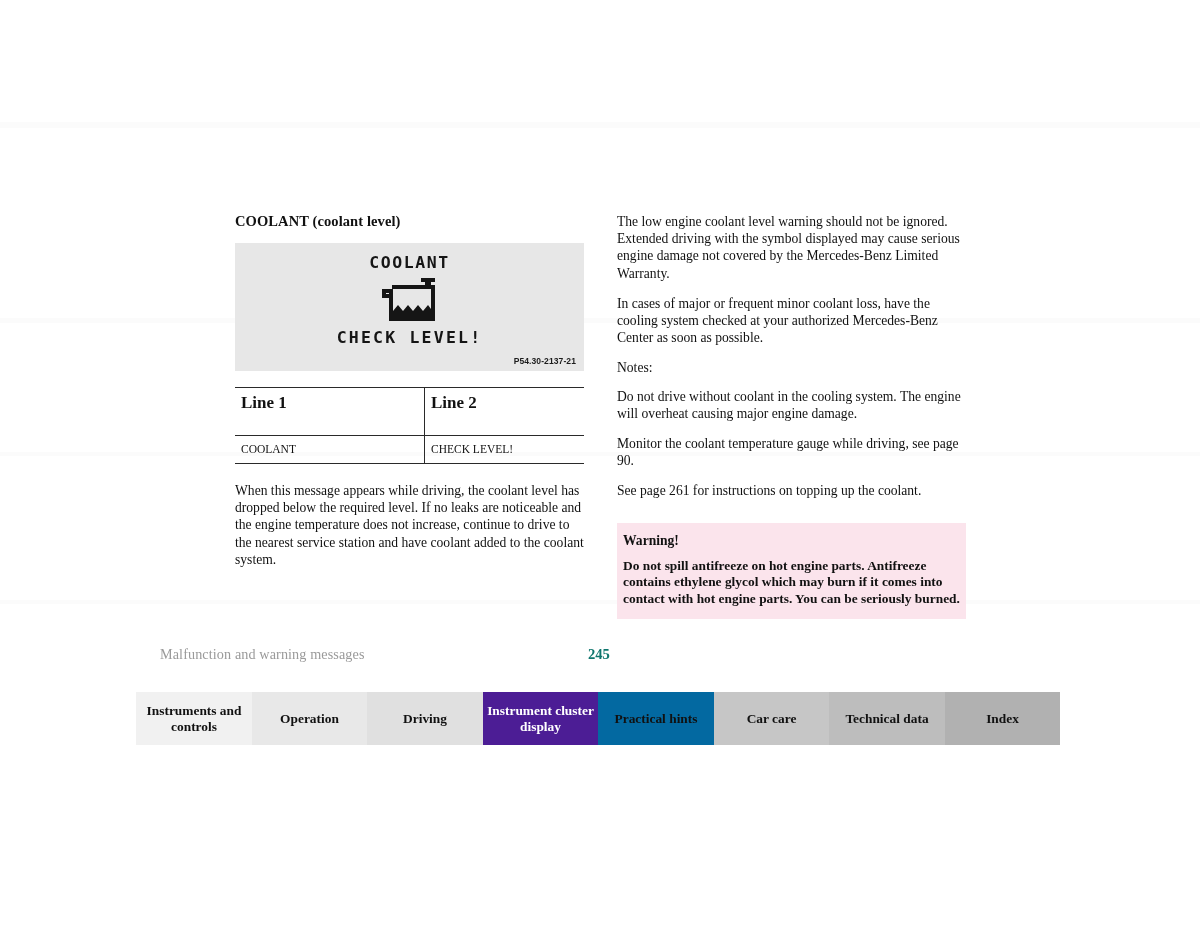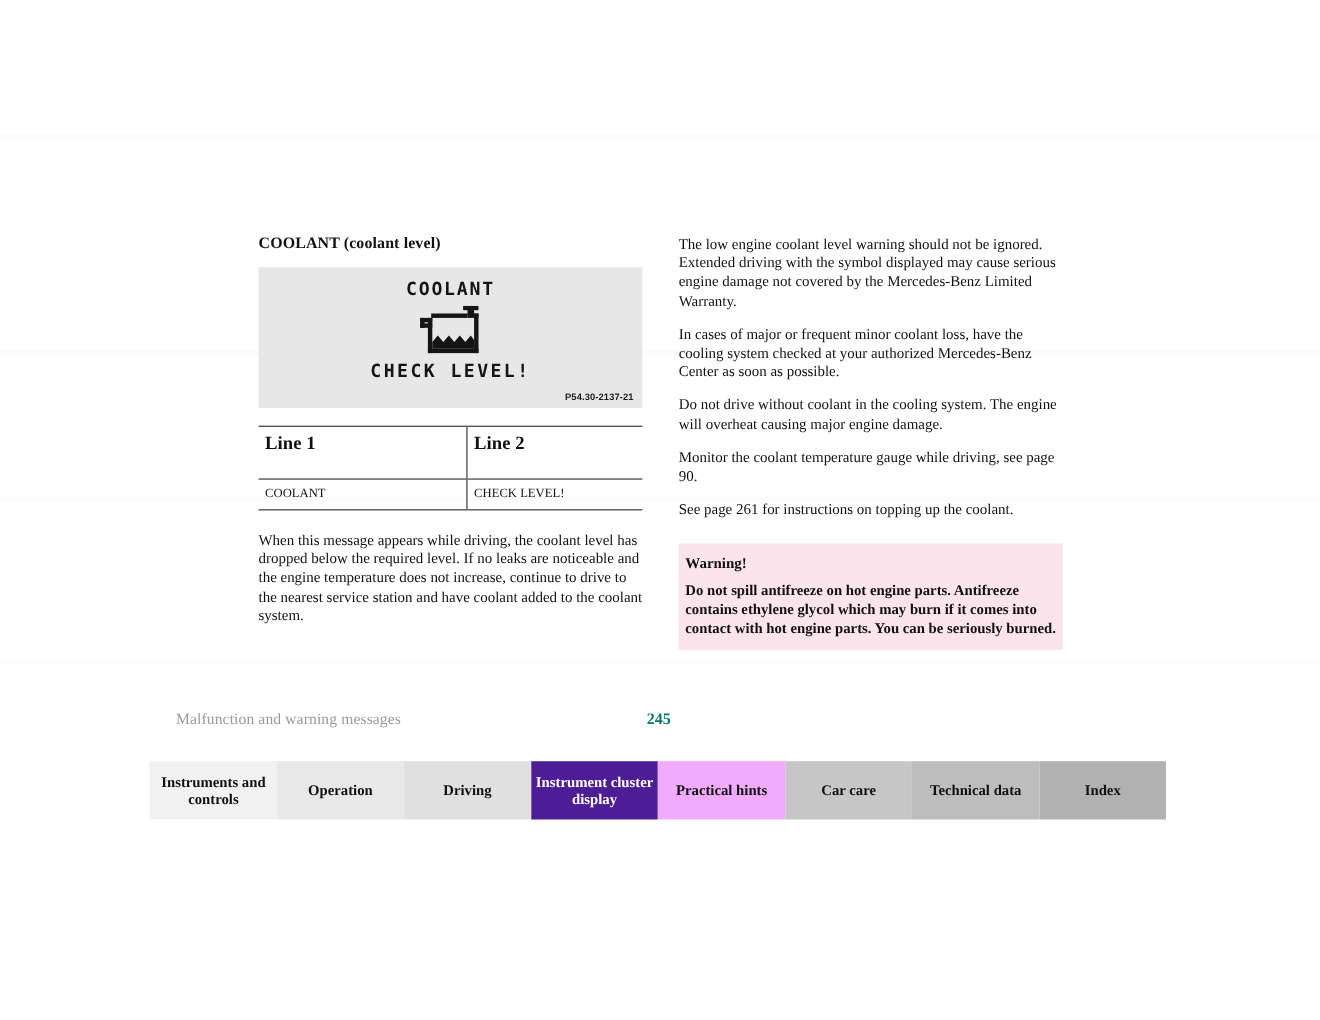--- a/index.html
+++ b/index.html
@@ -229,20 +229,21 @@
 
     <p class="body">When this message appears while driving, the coolant level has dropped below the required level. If no leaks are noticeable and the engine temperature does not increase, continue to drive to the nearest service station and have coolant added to the coolant system.</p>
 
   </div>
 
   <div class="col-right">
 
     <p class="body">The low engine coolant level warning should not be ignored. Extended driving with the symbol displayed may cause serious engine damage not covered by the Mercedes-Benz Limited Warranty.</p>
     <p class="body">In cases of major or frequent minor coolant loss, have the cooling system checked at your authorized Mercedes-Benz Center as soon as possible.</p>
 
+    <p class="notes-label">Notes:</p>
 
     <p class="body">Do not drive without coolant in the cooling system. The engine will overheat causing major engine damage.</p>
     <p class="body">Monitor the coolant temperature gauge while driving, see page 90.</p>
     <p class="body tight">See page 261 for instructions on topping up the coolant.</p>
 
     <div class="warning-box">
       <div class="warning-title">Warning!</div>
       <div class="warning-body">Do not spill antifreeze on hot engine parts. Antifreeze contains ethylene glycol which may burn if it comes into contact with hot engine parts. You can be seriously burned.</div>
     </div>
 
@@ -259,21 +260,21 @@
       </div>
       <div class="tab" style="background: rgb(232, 232, 232); width: 115px; flex: 0 0 115px;">
         <span>Operation</span>
       </div>
       <div class="tab" style="background: rgb(224, 224, 224); width: 116px; flex: 0 0 116px;">
         <span>Driving</span>
       </div>
       <div class="tab active" style="background: #4c1d95; width: 115px; flex: 0 0 115px;">
         <span>Instrument cluster display</span>
       </div>
-      <div class="tab" style="background: #f0abfc; width: 116px; flex: 0 0 116px; align-items: center;">
+      <div class="tab" style="background: #0369a1; width: 116px; flex: 0 0 116px; align-items: center;">
         <span>Practical hints</span>
       </div>
       <div class="tab" style="background: rgb(198, 198, 198); width: 115px; flex: 0 0 115px;">
         <span>Car care</span>
       </div>
       <div class="tab" style="background: rgb(189, 189, 189); width: 116px; flex: 0 0 116px;">
         <span>Technical data</span>
       </div>
       <div class="tab" style="background: rgb(177, 177, 177); width: 115px; flex: 0 0 115px;">
         <span>Index</span>

